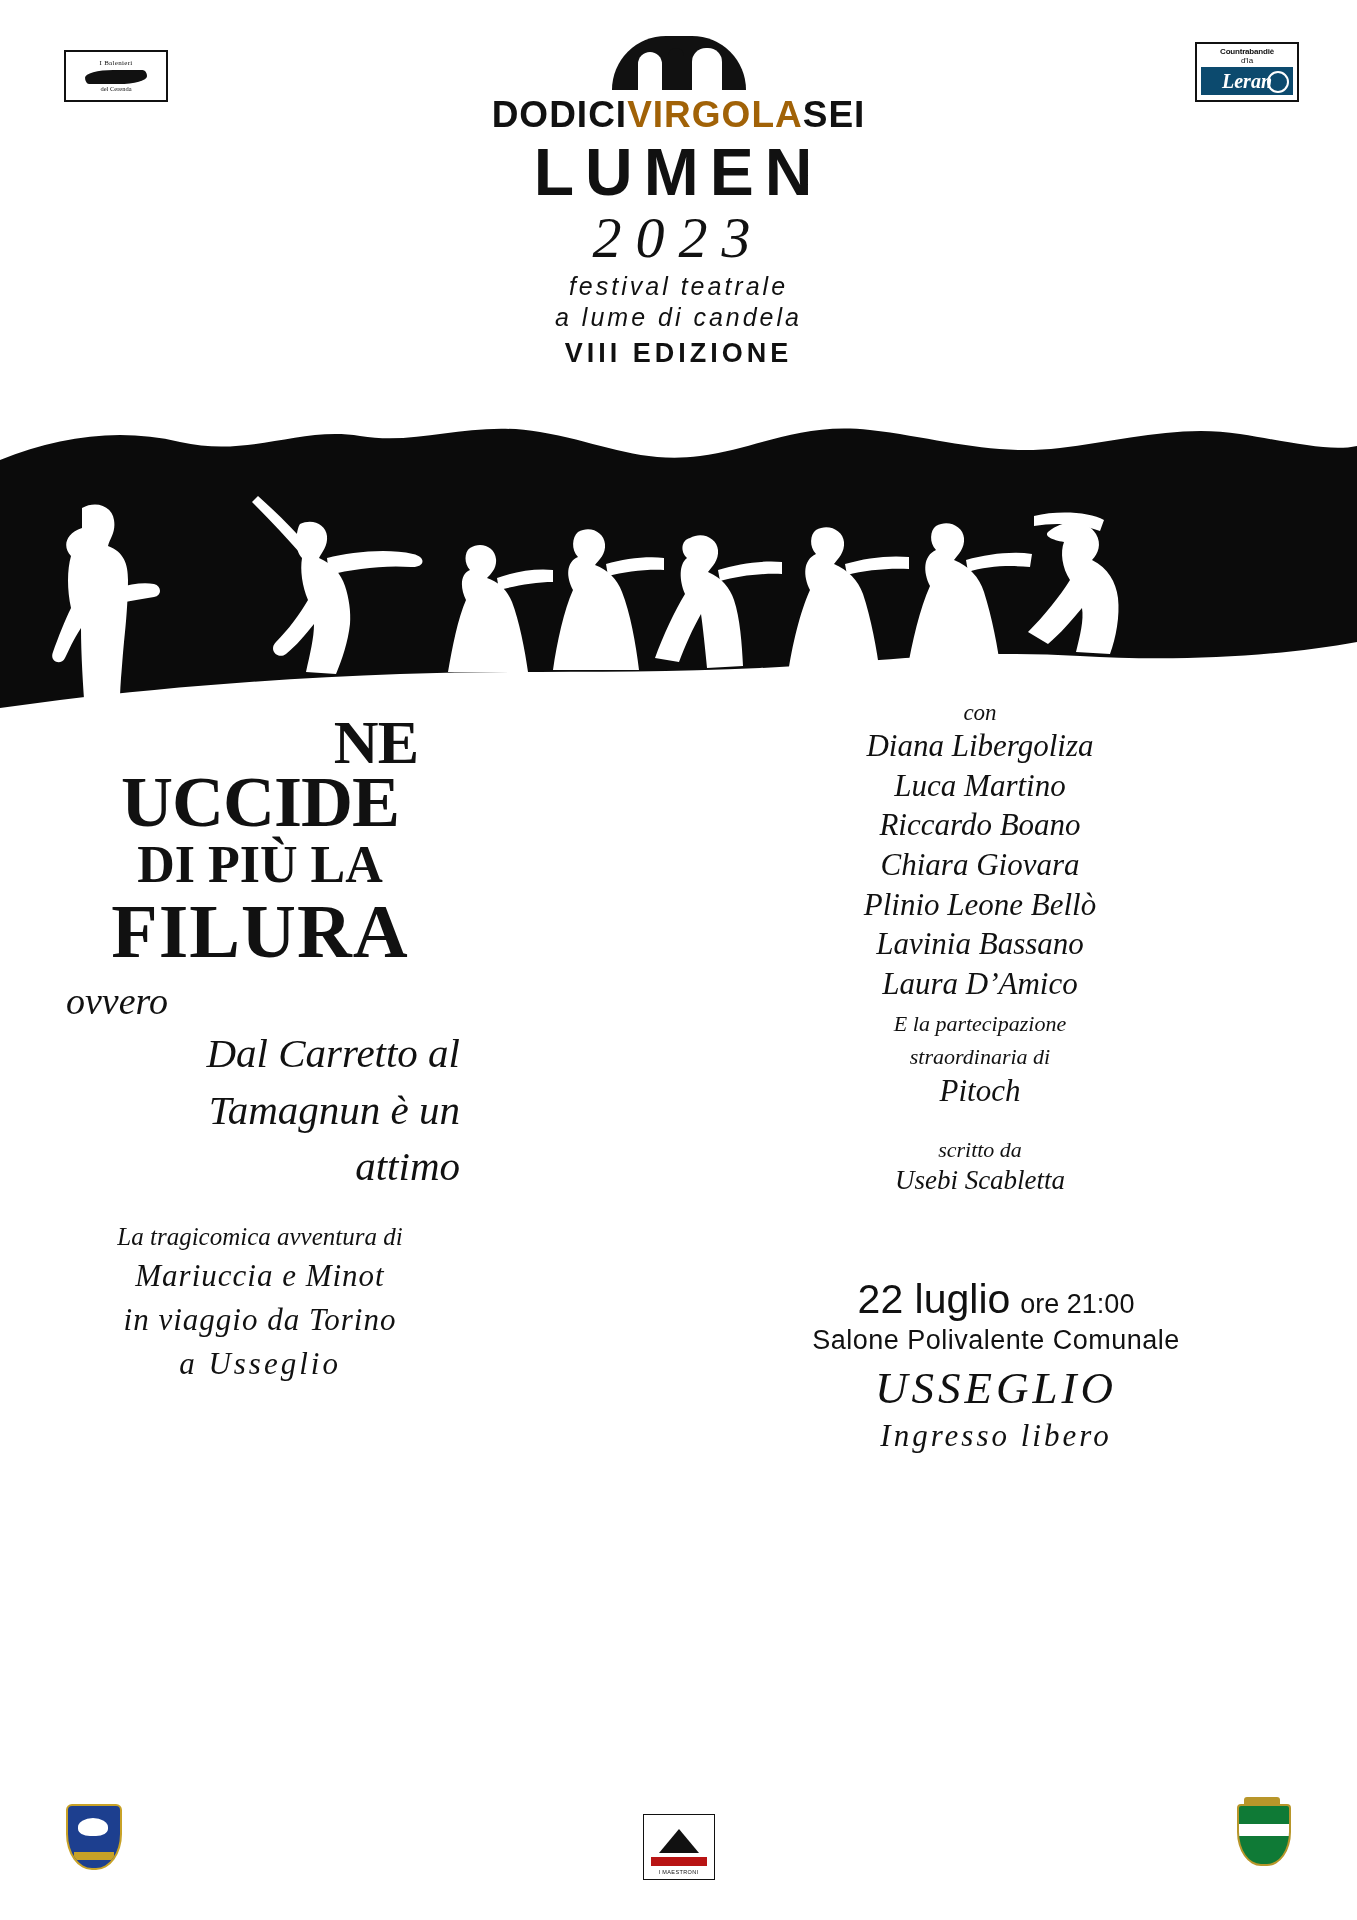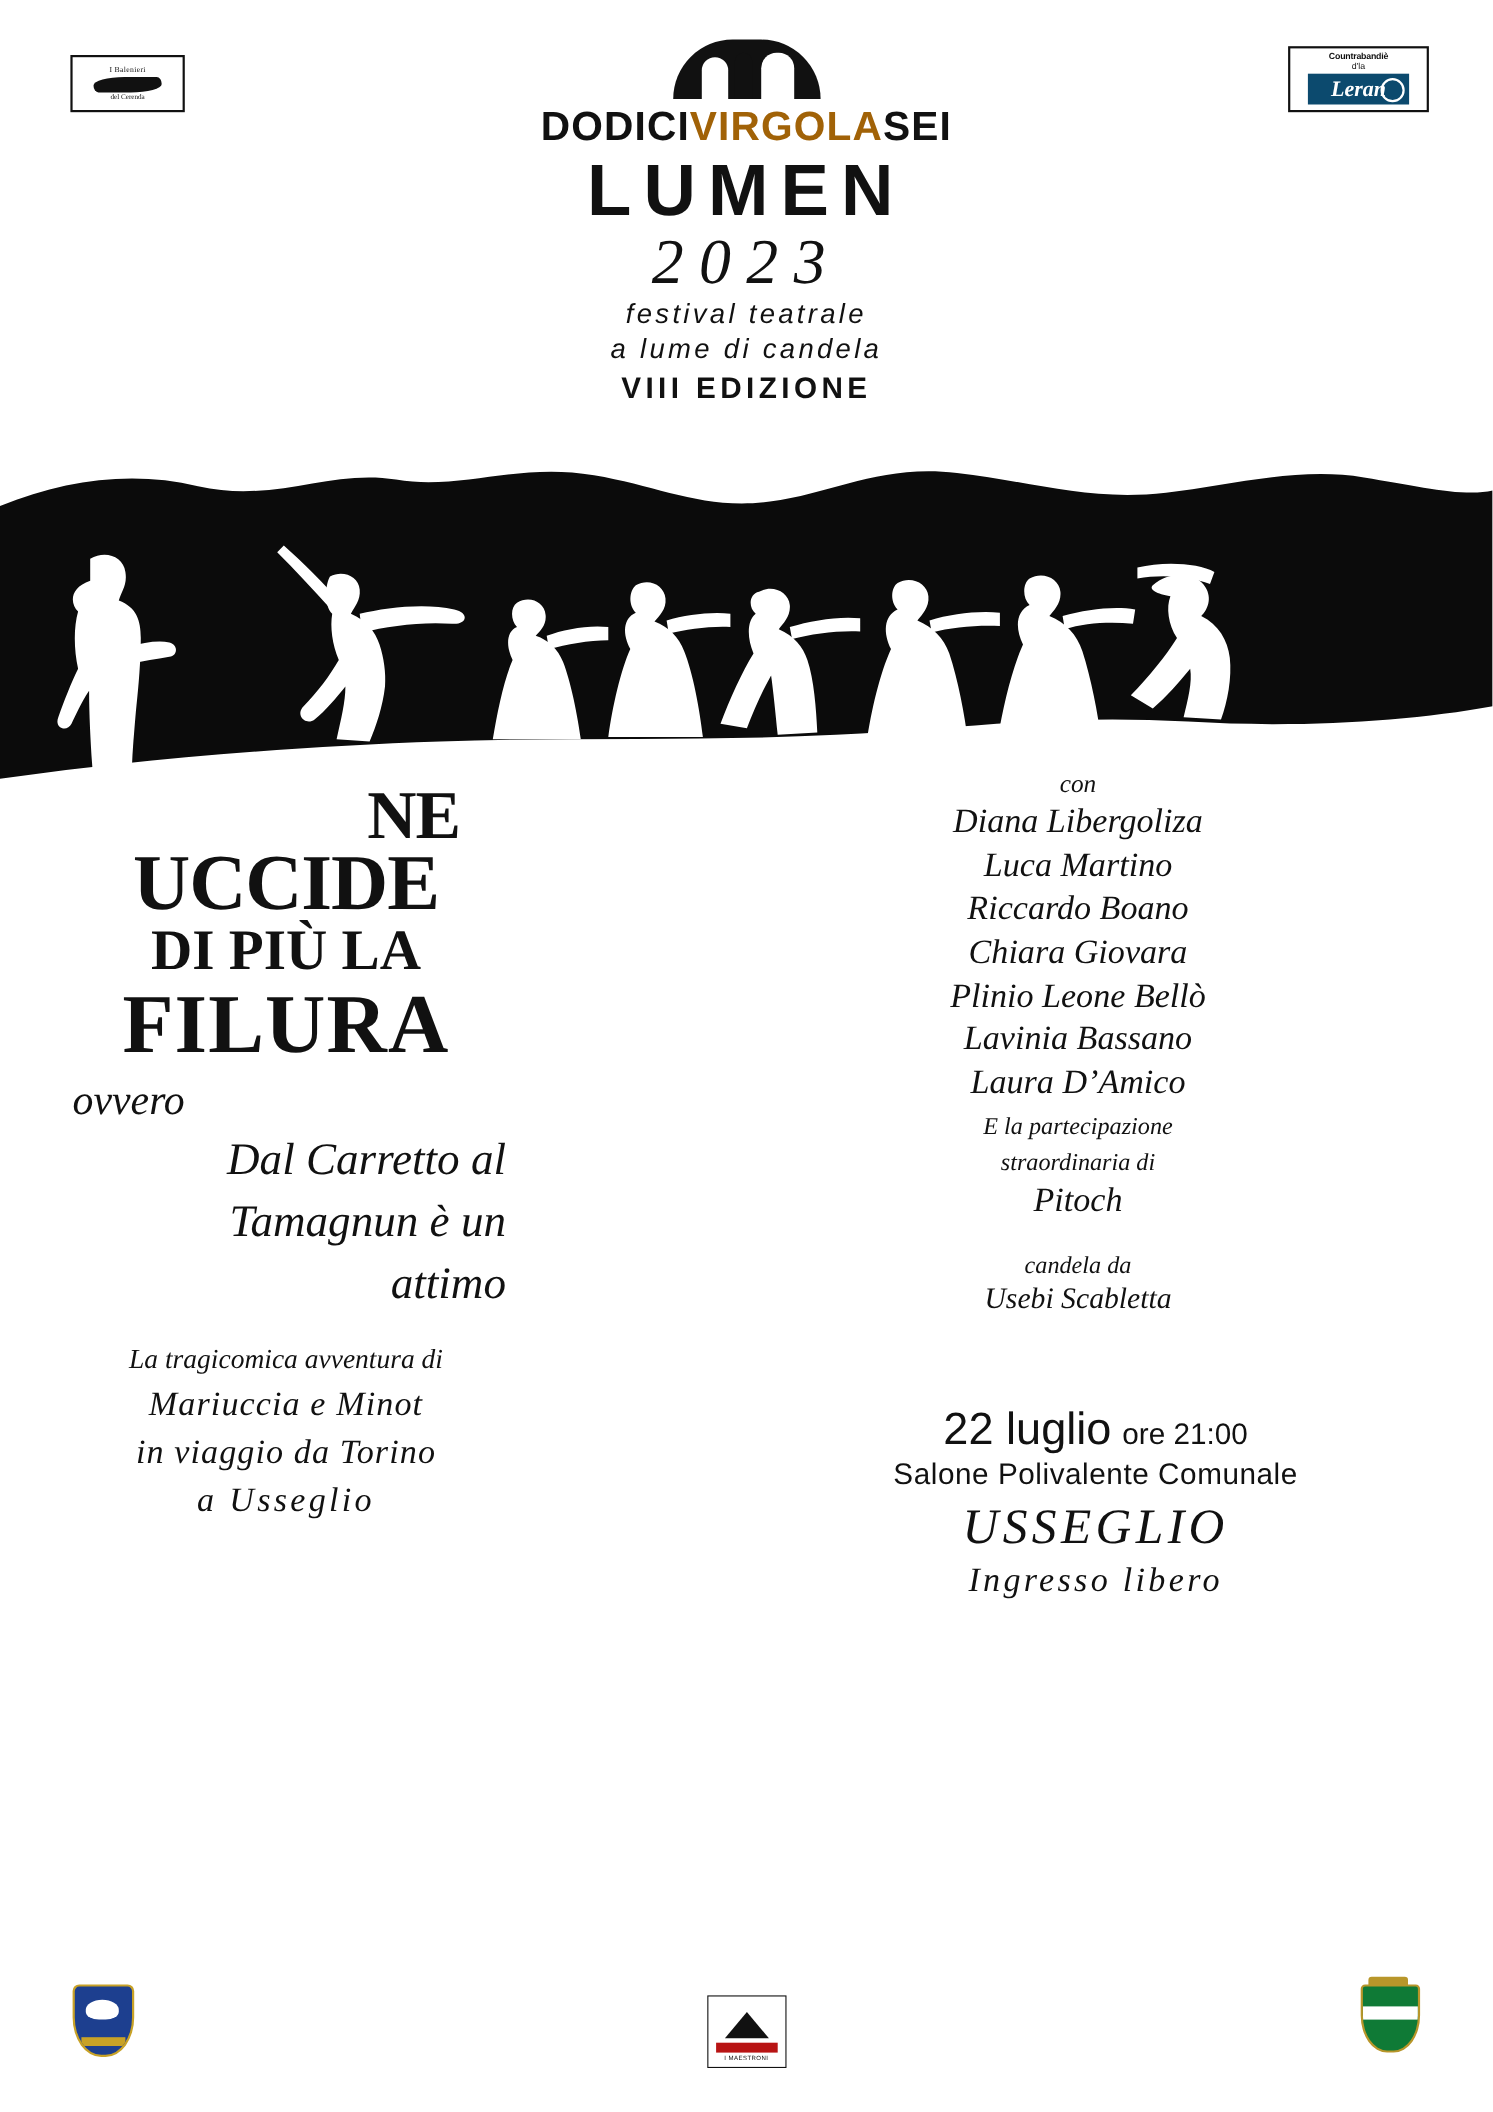--- a/index.html
+++ b/index.html
@@ -53,21 +53,21 @@
   }
   .logo-left .ll-sub {
     font-size: 6.5px;
     margin-top: 1px;
   }
 
   .logo-right {
     position: absolute;
     right: 58px;
     top: 42px;
-    width: 128px;
+    width: 104px;
     height: 60px;
     border: 2px solid #111;
     background: #fff;
     display: flex;
     flex-direction: column;
     align-items: center;
     justify-content: flex-start;
     padding-top: 3px;
     box-sizing: border-box;
   }
@@ -559,21 +559,21 @@
     <div class="cast-name">Diana Libergoliza</div>
     <div class="cast-name">Luca Martino</div>
     <div class="cast-name">Riccardo Boano</div>
     <div class="cast-name">Chiara Giovara</div>
     <div class="cast-name">Plinio Leone Bellò</div>
     <div class="cast-name">Lavinia Bassano</div>
     <div class="cast-name">Laura D’Amico</div>
     <div class="partecipazione">E la partecipazione</div>
     <div class="partecipazione">straordinaria di</div>
     <div class="pitoch">Pitoch</div>
-    <div class="lbl-scritto">candela da</div>
+    <div class="lbl-scritto">scritto da</div>
     <div class="author">Usebi Scabletta</div>
   </div>
 
   <div class="event">
     <div class="date-row">
       <span class="date-main">22 luglio</span><span class="date-time">ore 21:00</span>
     </div>
     <div class="venue">Salone Polivalente Comunale</div>
     <div class="town">USSEGLIO</div>
     <div class="free">Ingresso libero</div>

